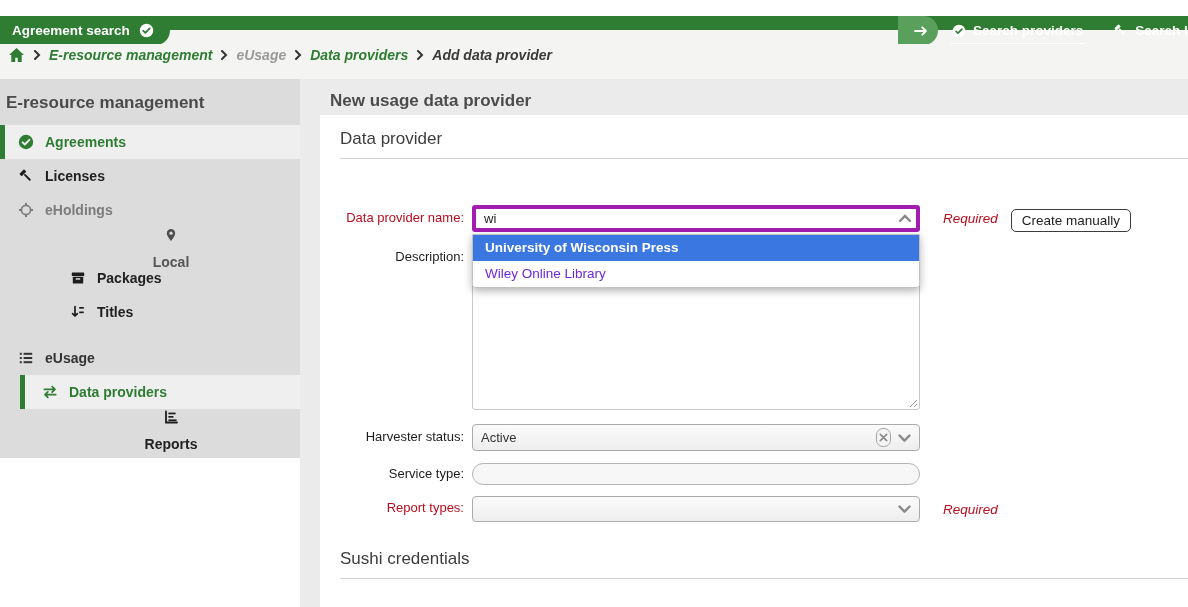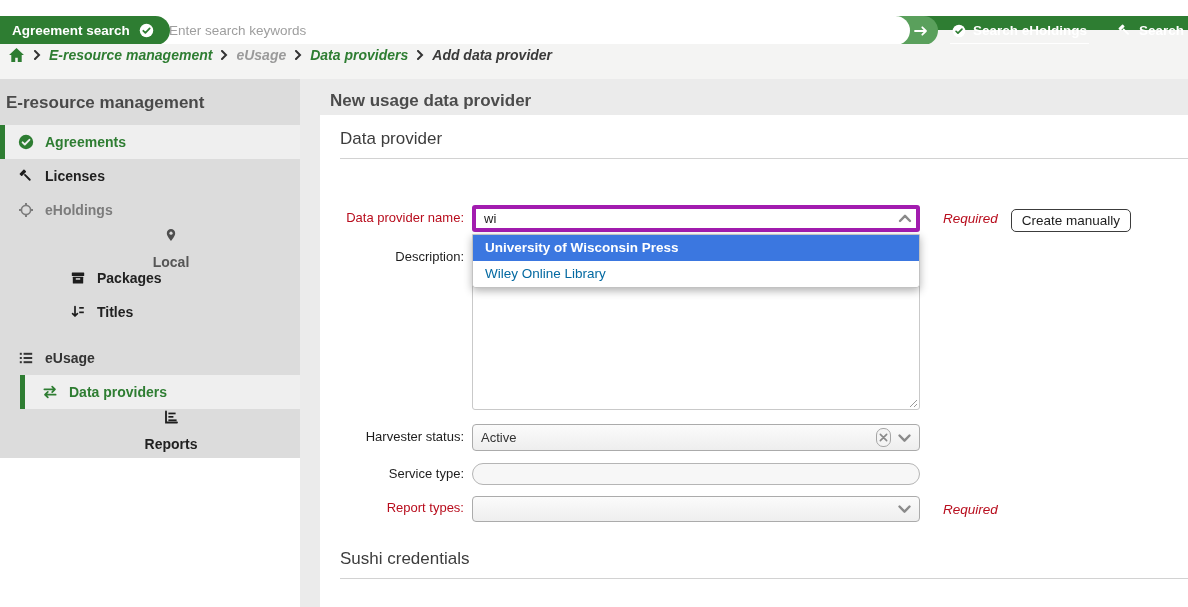--- a/index.html
+++ b/index.html
@@ -79,21 +79,21 @@
 
   .combo-input { width:100%; height:27px; border:4px solid #a21caf; border-radius:3px;
     padding:0 26px 0 8px; font-size:13px; color:#222; outline:none;
     font-family:"Liberation Sans", sans-serif; }
   .combo-caret { position:absolute; right:7px; top:6px; cursor:pointer; }
 
   .dropdown { position:absolute; left:0; right:0; top:29px; background:#fff;
     border:1px solid #c2c2c2; border-radius:0 0 4px 4px;
     box-shadow:0 3px 8px rgba(0,0,0,.3); z-index:20; overflow:hidden; }
   .dd-opt { height:26px; line-height:26px; padding-left:12px; font-size:13.5px;
-    color:#0369a1; cursor:pointer; background:#fff; }
+    color:#6d28d9; cursor:pointer; background:#fff; }
   .dd-opt.sel { background:#3b77e0; color:#fff; font-weight:bold; }
 
   .textarea-wrap { position:relative; width:448px; height:170px; }
   .textarea { width:100%; height:100%; border:1px solid #c9c9c9; border-radius:3px;
     background:#fff; resize:none; outline:none; font-family:"Liberation Sans", sans-serif; }
   .resize-corner { position:absolute; right:2px; bottom:2px; }
 
   .sel-box { width:448px; height:27px; border:1px solid #ababab; border-radius:4px;
     background:linear-gradient(#fbfbfb,#eeeeee); display:flex; align-items:center;
     padding:0 6px 0 8px; font-size:13px; color:#333; cursor:pointer; }
@@ -125,32 +125,29 @@
           </svg>
       </span>
     </div>
     <div class="go-btn">
       <span>
         <svg width="16" height="14" viewBox="0 0 16 14">
             <path d="M2 7h11M13 7L9.3 3.3M13 7l-3.7 3.7" stroke="#fff" stroke-width="1.8" fill="none" stroke-linecap="round" stroke-linejoin="round"></path>
           </svg>
       </span>
     </div>
-    <div class="search-wrap">
-      <input type="text" placeholder="Enter search keywords" style="">
-    </div>
     <div class="top-nav">
       <div class="top-link active">
         <span>
           <svg width="14" height="14" viewBox="0 0 16 16">
               <circle cx="8" cy="8" r="7.2" fill="#fff"></circle>
               <path d="M4.6 8.3l2.2 2.2 4.6-4.7" stroke="#2e7d32" stroke-width="1.9" fill="none" stroke-linecap="round" stroke-linejoin="round"></path>
             </svg>
         </span>
-        <span>Search eHoldings</span>
+        <span>Search providers</span>
       </div>
       <div class="top-link">
         <span>
           <svg width="15" height="15" viewBox="0 0 16 16">
               <g fill="#fff" transform="rotate(-45 8 8)">
                 <rect x="4.7" y="1.8" width="6.6" height="3.4" rx="0.8"></rect>
                 <rect x="7.1" y="5.6" width="1.9" height="8.6" rx="0.9"></rect>
               </g>
             </svg>
         </span>

